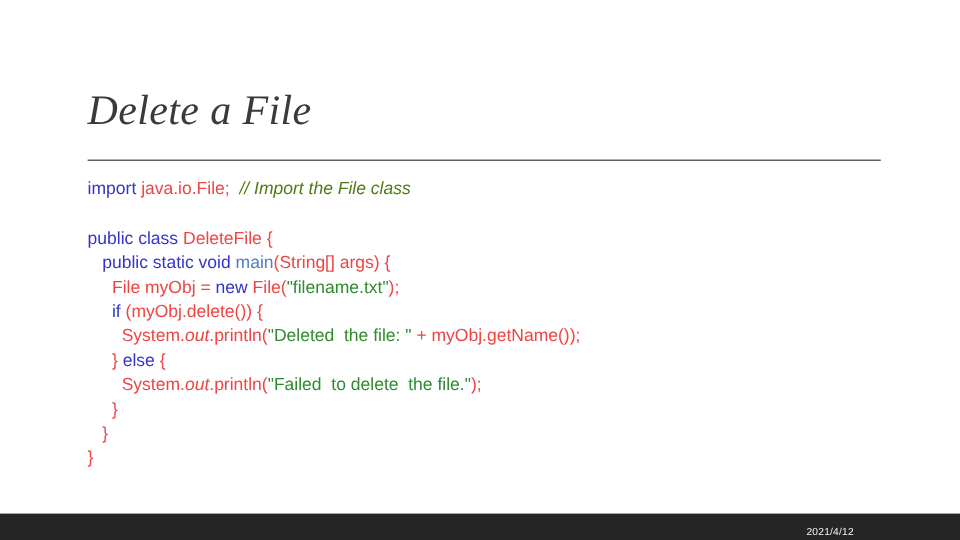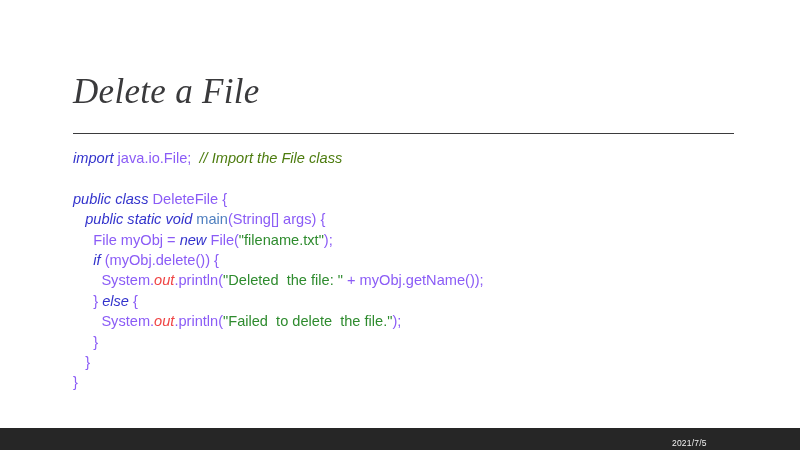--- a/index.html
+++ b/index.html
@@ -93,23 +93,23 @@
     top: 430px;
     font-family: "Liberation Sans", sans-serif;
     font-size: 8.5px;
     line-height: 10px;
     color: #f2f2f2;
     letter-spacing: 0.2px;
     white-space: nowrap;
   }
 </style>
 <style>
-    .t-kw{color:#3333cc;font-style:italic;}
+    .t-kw{color:#3333cc;}
     .t-fn{color:#4f7fbf;}
-    .t-plain{color:#8b5cf6;text-align:right;}
+    .t-plain{color:#ef4444;text-align:right;}
     .t-str{color:#2e8b2e;}
     .t-comment{color:#4d7c0f;}
     .t-field{color:#ef4444;}
     #footer-bar{background:#262626;}
     #footer-date{color:#f2f2f2;}
     #title-rule{border-top-color:#3b3b3d;}
     #slide{background:#ffffff;}
   </style></head>
 <body>
 
@@ -117,15 +117,15 @@
 
   <div id="title-block">
     <div id="slide-title">Delete a File</div>
   </div>
 
   <div id="title-rule"></div>
 
   <div id="code-block"><div class="code-line"><span class="t-kw">import</span><span class="t-plain"> </span><span class="t-plain">java.io.File;</span><span class="t-plain">  </span><span class="t-comment">// Import the File class</span></div><div class="code-line blank">&nbsp;</div><div class="code-line"><span class="t-kw">public class</span><span class="t-plain"> DeleteFile {</span></div><div class="code-line"><span class="t-plain">   </span><span class="t-kw">public static void </span><span class="t-fn">main</span><span class="t-plain">(String[] args) {</span></div><div class="code-line"><span class="t-plain">     File myObj = </span><span class="t-kw">new</span><span class="t-plain"> File(</span><span class="t-str">"filename.txt"</span><span class="t-plain">);</span></div><div class="code-line"><span class="t-plain">     </span><span class="t-kw">if</span><span class="t-plain"> (myObj.delete()) {</span></div><div class="code-line"><span class="t-plain">       System.</span><span class="t-field">out</span><span class="t-plain">.println(</span><span class="t-str">"Deleted  the file: "</span><span class="t-plain"> + myObj.getName());</span></div><div class="code-line"><span class="t-plain">     } </span><span class="t-kw">else</span><span class="t-plain"> {</span></div><div class="code-line"><span class="t-plain">       System.</span><span class="t-field">out</span><span class="t-plain">.println(</span><span class="t-str">"Failed  to delete  the file."</span><span class="t-plain">);</span></div><div class="code-line"><span class="t-plain">     }</span></div><div class="code-line"><span class="t-plain">   }</span></div><div class="code-line"><span class="t-plain">}</span></div></div>
 
   <div id="footer-bar"></div>
-  <div id="footer-date">2021/7/5</div>
+  <div id="footer-date">2021/4/12</div>
 
 </div>
 
 </body></html>

